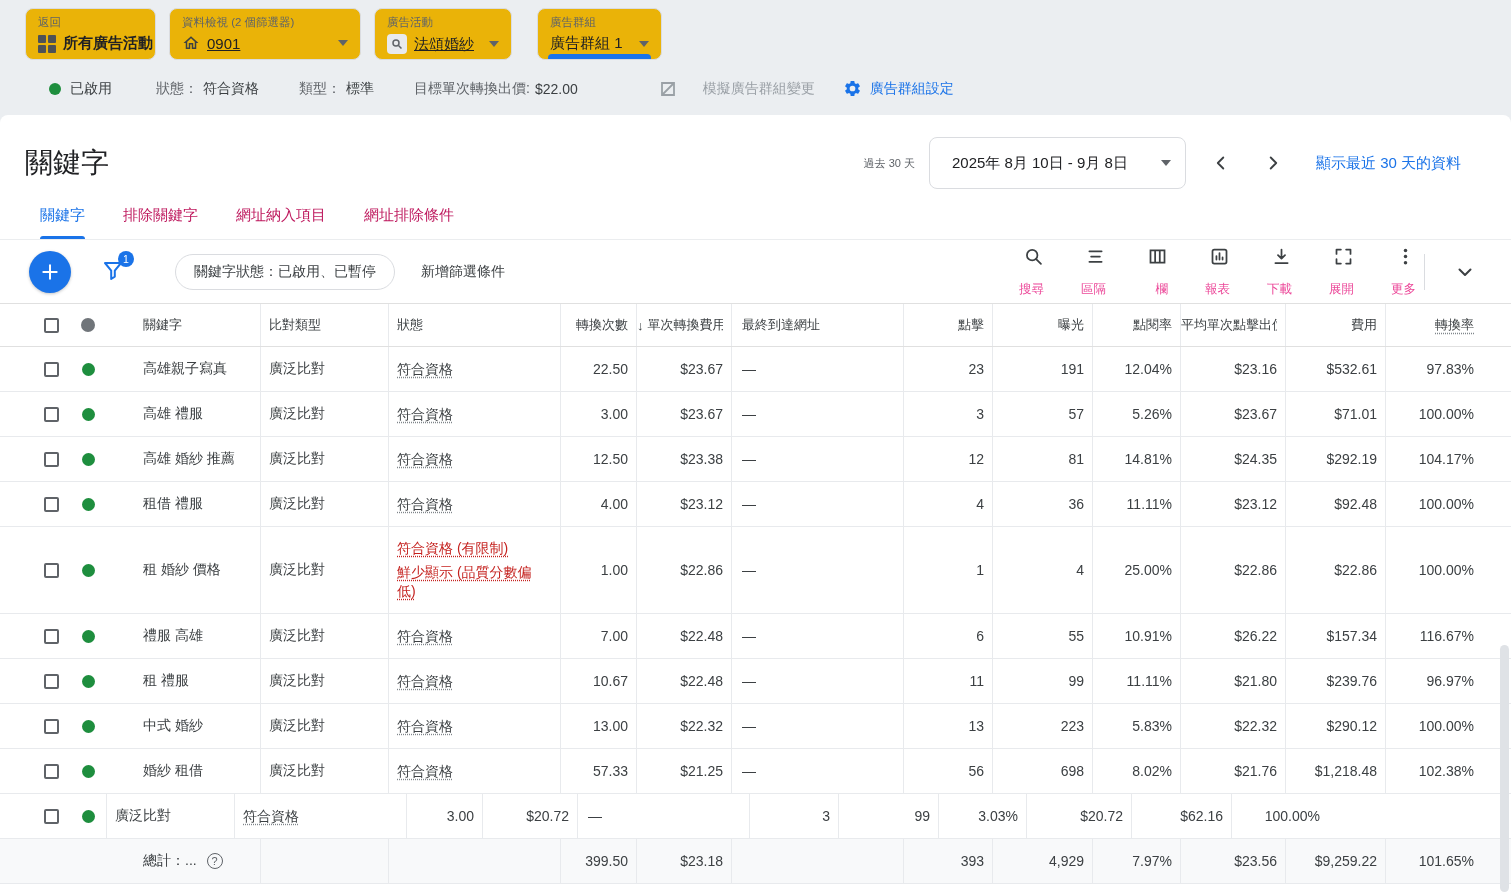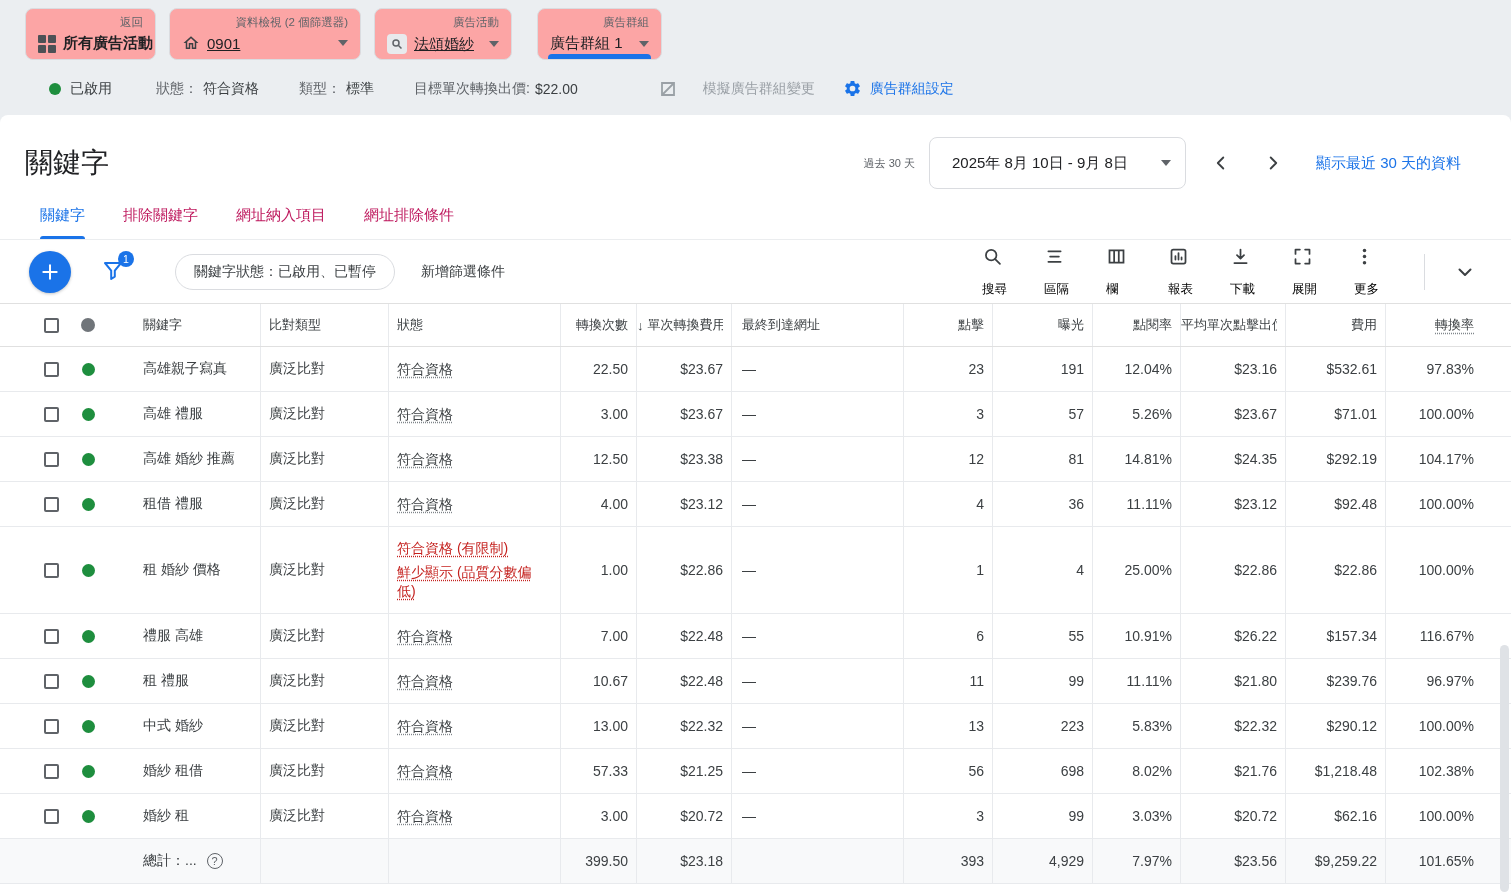--- a/index.html
+++ b/index.html
@@ -5,22 +5,22 @@
   * { margin:0; padding:0; box-sizing:border-box; }
   html,body { width:1511px; height:892px; overflow:hidden; }
   body {
     font-family:"Liberation Sans","DejaVu Sans",sans-serif;
     background:#ebeef1; color:#3c4043;
   }
   .screen { position:relative; width:1511px; height:892px; overflow:hidden; }
 
   
   .topbar { height:62px; display:flex; align-items:flex-start; padding:8px 0 0 25px; }
-  .nav-box { background:#fca5a5; border:1px solid #dadce0; border-radius:8px; height:52px;
-             padding:6px 12px 0 12px; position:relative; margin-right:13px; cursor:pointer;text-align:right; }
+  .nav-box { background:#eab308; border:1px solid #dadce0; border-radius:8px; height:52px;
+             padding:6px 12px 0 12px; position:relative; margin-right:13px; cursor:pointer; }
   .nav-box.w1{width:131px;} .nav-box.w2{width:192px;} .nav-box.w3{width:138px;}
   .nav-box.w4{width:125px; margin-left:12px;}
   .nav-label { font-size:11.5px; color:#5f6368; white-space:nowrap; }
   .nav-value-row { display:flex; align-items:center; margin-top:4px; font-size:15px; color:#202124; white-space:nowrap; }
   .nav-value-row .gap { margin-left:7px; }
   .bold { font-weight:700; }
   .ulink { text-decoration:underline; font-weight:400; }
   .caret { width:0; height:0; border-left:5px solid transparent; border-right:5px solid transparent;
            border-top:6px solid #5f6368; margin-left:auto; }
   .selected-bar { position:absolute; bottom:0; left:10px; right:10px; height:5px;
@@ -71,22 +71,22 @@
          align-items:center; justify-content:center; cursor:pointer; flex:none;
          box-shadow:0 1px 3px rgba(60,64,67,.3); }
   .filter-btn { margin-left:30px; position:relative; cursor:pointer; width:26px; height:30px; flex:none;}
   .filter-badge { position:absolute; top:-6px; right:-7px; width:16px; height:16px;
                   background:#1a73e8; border-radius:50%; color:#fff; font-size:10.5px;
                   display:flex; align-items:center; justify-content:center; font-weight:500; }
   .chip { margin-left:48px; height:36px; border:1px solid #dadce0; border-radius:18px;
           display:flex; align-items:center; padding:0 18px; font-size:14px; color:#3c4043;
           cursor:pointer; white-space:nowrap; }
   .add-filter { margin-left:26px; font-size:14px; color:#3c4043; font-weight:500; cursor:pointer; white-space:nowrap; }
-  .action { display:flex; flex-direction:column; align-items:flex-start; gap:14px; width:62px;
-            color:#000000; cursor:pointer; }
+  .action { display:flex; flex-direction:column; align-items:flex-end; gap:14px; width:62px;
+            color:#ec4899; cursor:pointer; }
   .action .alabel { font-size:12.5px; white-space:nowrap; }
   .tb-divider { width:1px; height:36px; background:#dadce0; margin:0 12px 0 8px; }
   .collapse-btn { width:56px; display:flex; justify-content:center; cursor:pointer; }
 
   
   .thead { display:flex; align-items:stretch; height:43px; border-bottom:1px solid #e0e0e0;
            font-size:13px; color:#3c4043; }
   .trow { display:flex; align-items:stretch; min-height:45px; border-bottom:1px solid #e8eaed;
           font-size:14px; color:#3c4043; }
   .trow.total { background:#f8f9fa; }
@@ -575,21 +575,20 @@
           <div class="cell col-cost bl right">$1,218.48</div>
           <div class="cell col-cvr bl right">102.38%</div>
         </div>
         <div class="trow">
           <div class="cell col-check">
             <span class="checkbox"></span>
           </div>
           <div class="cell col-dot">
             <span class="gdot"></span>
           </div>
-          <div class="cell col-keyword">婚紗 租</div>
           <div class="cell col-match bl">廣泛比對</div>
           <div class="cell col-status bl">
             <div class="status-wrap">
               <div class="status-entry"><span class="status-line">符合資格</span></div>
             </div>
           </div>
           <div class="cell col-conv bl right">3.00</div>
           <div class="cell col-cpa bl right">$20.72</div>
           <div class="cell col-url bl">—</div>
           <div class="cell col-clicks bl right">3</div>

